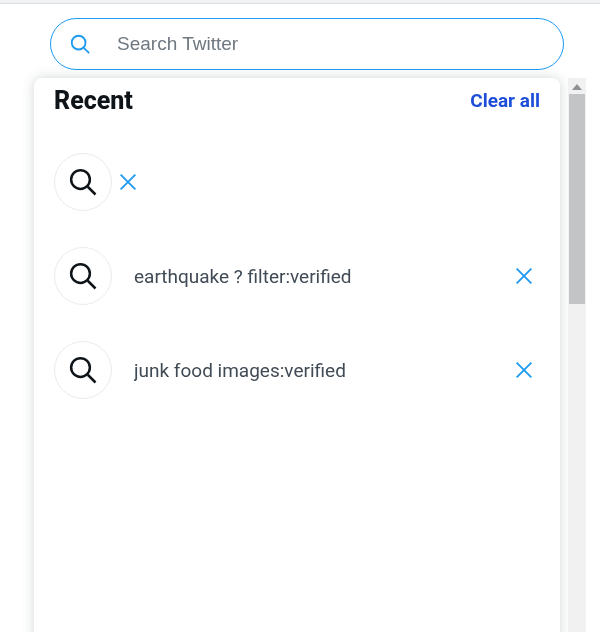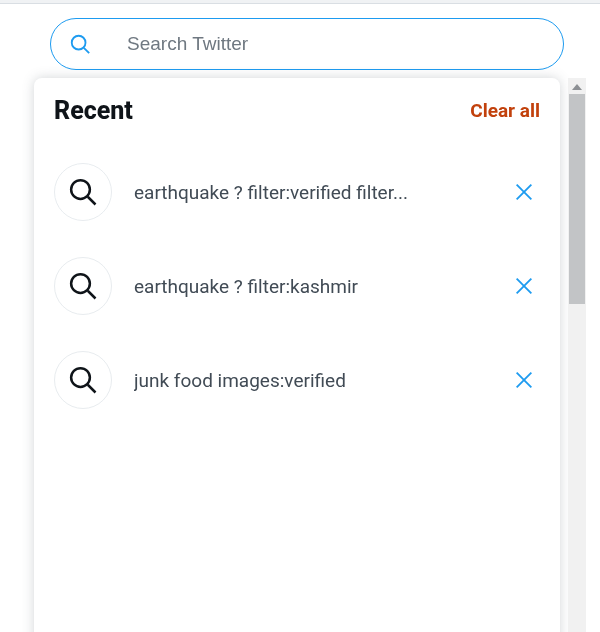--- a/index.html
+++ b/index.html
@@ -38,21 +38,21 @@
       padding: 0 18px;
     }
     .search-bar .search-icon svg {
       width: 22px;
       height: 22px;
       display: block;
     }
     .search-input {
       border: none;
       outline: none;
-      margin-left: 36px;
+      margin-left: 26px;
       font-size: 19px;
       color: #0f766e;
       width: 100%;
       background: transparent;
     }
     .search-input::placeholder {
       color: #6f7881;
     }
     .dropdown {
       position: absolute;
@@ -62,31 +62,31 @@
       bottom: -40px;
       background: #ffffff;
       border-radius: 8px;
       box-shadow: 0 0 12px rgba(80, 90, 100, 0.25);
       overflow: hidden;
     }
     .dropdown-header {
       display: flex;
       justify-content: space-between;
       align-items: center;
-      padding: 18px 20px 10px 20px;
+      padding: 8px 20px 10px 20px;
     }
     .recent-title {
       font-size: 25px;
       font-weight: 800;
       color: #0f1419;
     }
     .clear-all {
       font-size: 19px;
       font-weight: 700;
-      color: #c2410c;
+      color: #1d4ed8;
       cursor: pointer;
     }
     .recent-list {
       padding-top: 10px;
     }
     .recent-item {
       display: flex;
       align-items: center;
       padding: 18px 20px;
       cursor: pointer;
@@ -188,39 +188,38 @@
 
   <div class="recent-list">
 
     <div class="recent-item">
       <div class="avatar-circle">
         <svg viewBox="0 0 24 24" fill="none" stroke="#0f1419" stroke-width="2">
           <circle cx="10" cy="10" r="7.5"></circle>
           <line x1="15.8" y1="15.8" x2="22" y2="22"></line>
         </svg>
       </div>
-      <div class="recent-text">earthquake ? filter:verified filter...</div>
       <div class="remove-btn">
         <span>
           <svg viewBox="0 0 24 24" fill="none" stroke="#1d9bf0" stroke-width="2">
             <line x1="4" y1="4" x2="20" y2="20"></line>
             <line x1="20" y1="4" x2="4" y2="20"></line>
           </svg>
         </span>
       </div>
     </div>
 
     <div class="recent-item">
       <div class="avatar-circle">
         <svg viewBox="0 0 24 24" fill="none" stroke="#0f1419" stroke-width="2">
           <circle cx="10" cy="10" r="7.5"></circle>
           <line x1="15.8" y1="15.8" x2="22" y2="22"></line>
         </svg>
       </div>
-      <div class="recent-text">earthquake ? filter:kashmir</div>
+      <div class="recent-text">earthquake ? filter:verified</div>
       <div class="remove-btn">
         <span>
           <svg viewBox="0 0 24 24" fill="none" stroke="#1d9bf0" stroke-width="2">
             <line x1="4" y1="4" x2="20" y2="20"></line>
             <line x1="20" y1="4" x2="4" y2="20"></line>
           </svg>
         </span>
       </div>
     </div>
 

